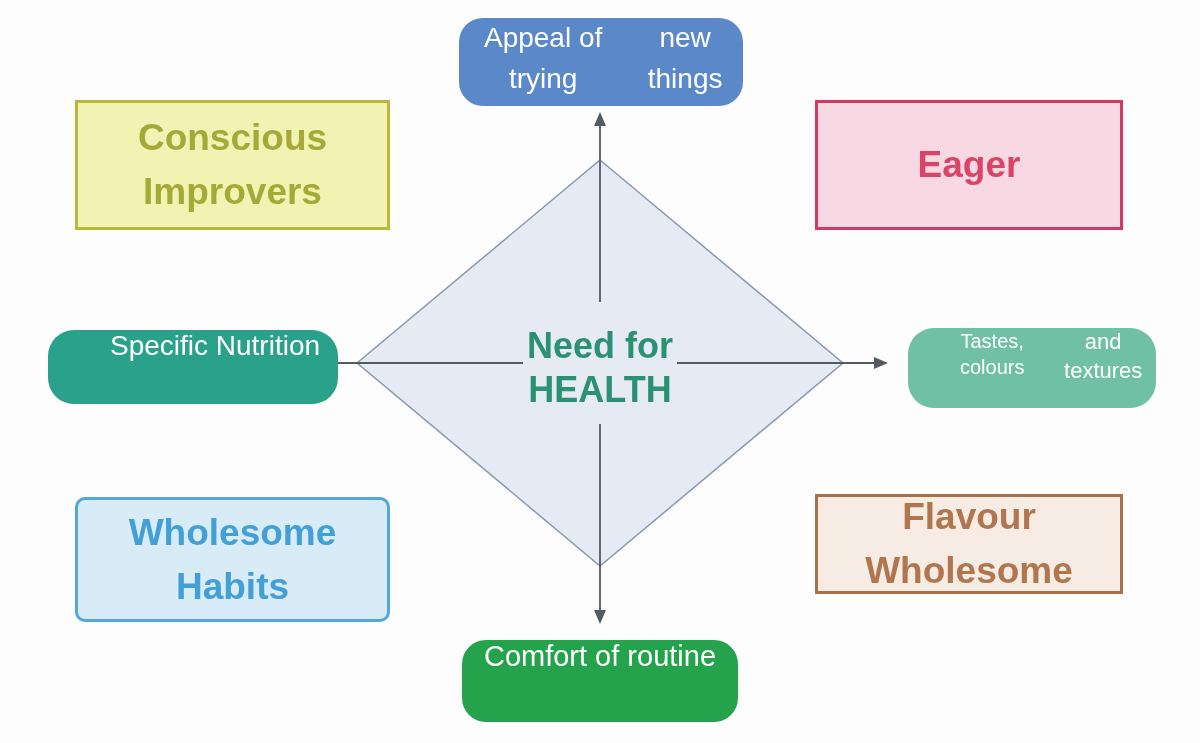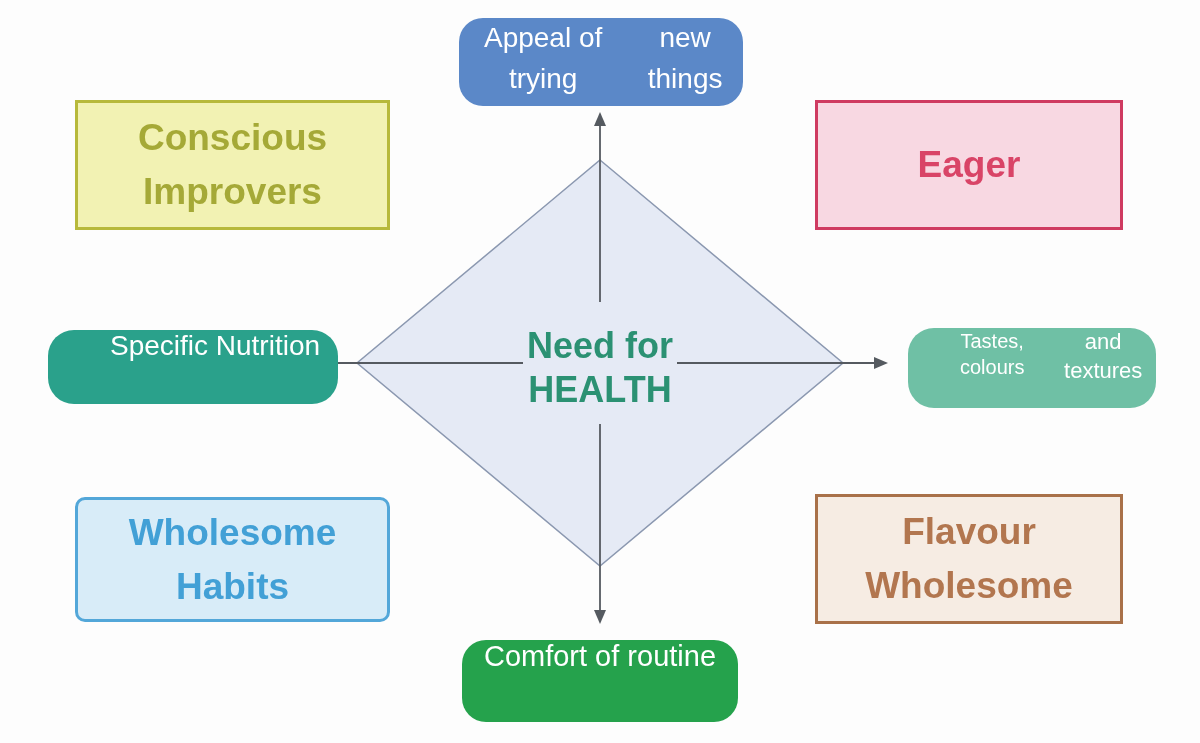--- a/index.html
+++ b/index.html
@@ -86,21 +86,21 @@
   }
   .corner.tr {
     left: 815px; top: 100px; width: 308px; height: 130px;
     background: #f8d8e2; border-color: #cf3b61; color: #d94467;
   }
   .corner.bl {
     left: 75px; top: 497px; width: 315px; height: 125px;
     background: #d8ecf8; border-color: #53a7d9; color: #42a0d6; border-radius: 10px;
   }
   .corner.br {
-    left: 815px; top: 494px; width: 308px; height: 130px;
+    left: 815px; top: 494px; width: 308px; height: 100px;
     background: #f6ece3; border-color: #a97149; color: #b2764f;
   }
 </style>
 </head>
 <body>
 
 <div class="canvas">
 
   <svg class="axes-svg" viewBox="0 0 1200 743" xmlns="http://www.w3.org/2000/svg">
     <polygon class="diamond" points="600,160 843,363 600,566 357,363" style="fill: rgb(229, 234, 245); stroke: rgb(139, 152, 176);"></polygon>

